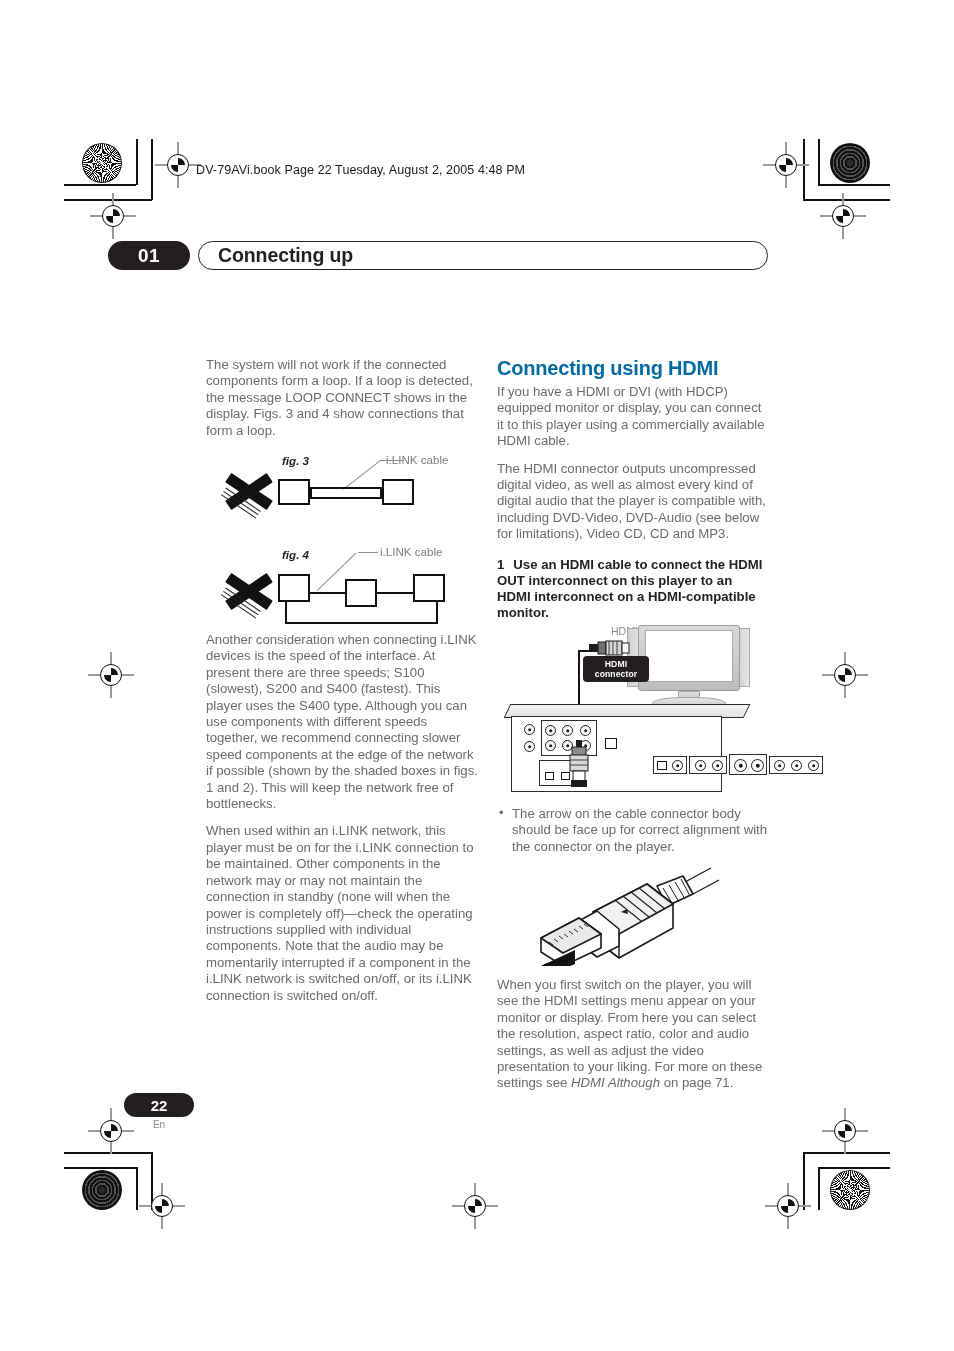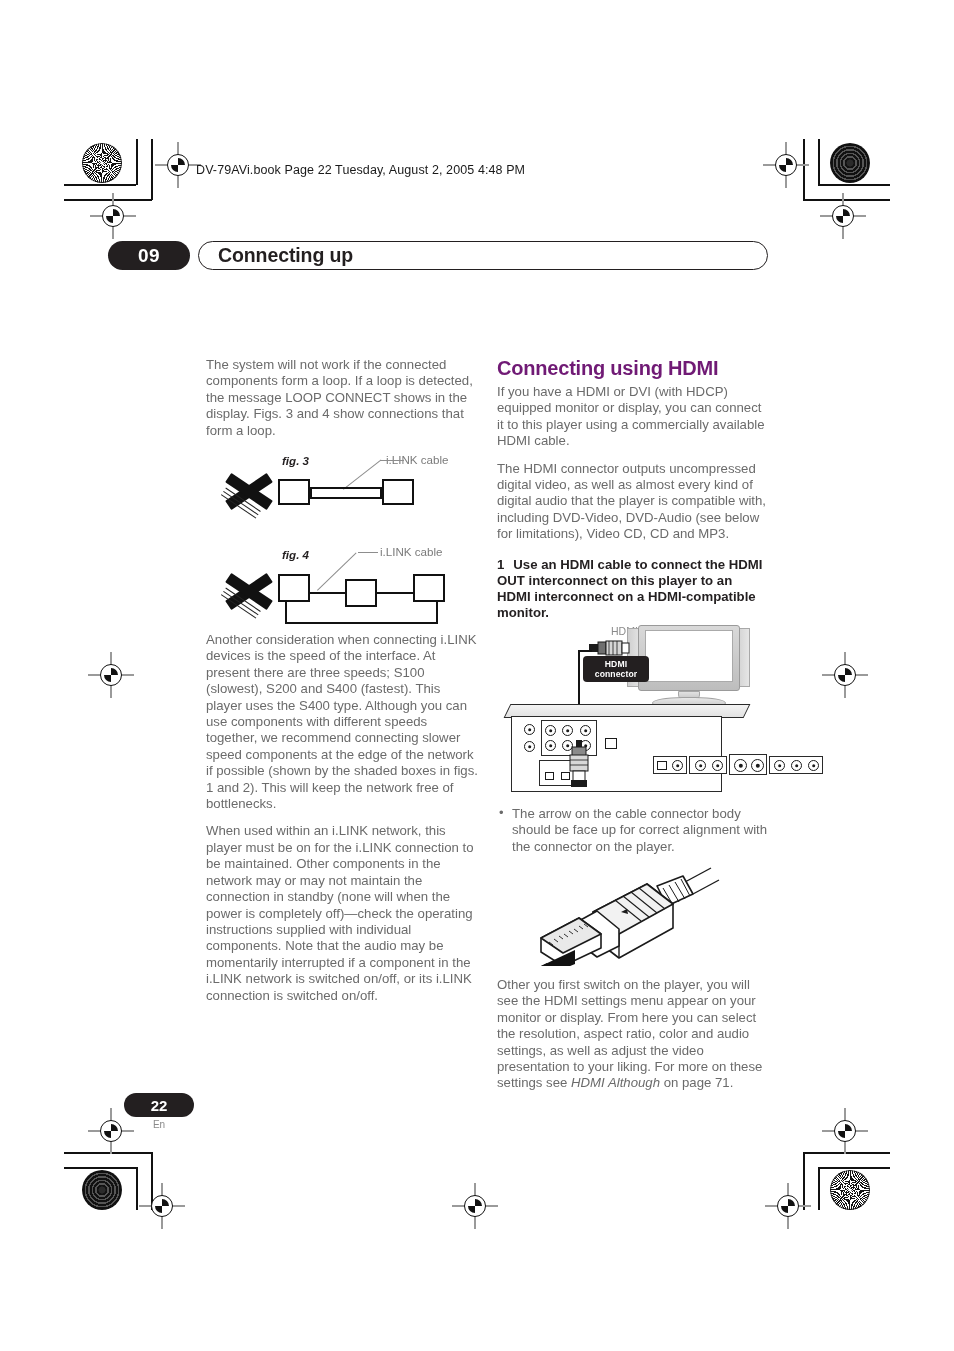--- a/index.html
+++ b/index.html
@@ -106,21 +106,21 @@
     color: #6b6b6b;
   }
   .col.left  { left: 206px; top: 357px; }
   .col.right { left: 497px; top: 357px; }
 
   .col p { margin: 0 0 11px 0; }
   h2.sect {
     margin: 0 0 4px 0;
     font-size: 20px;
     font-weight: bold;
-    color: #701a75;
+    color: #0369a1;
     letter-spacing: -.2px;
     line-height: 23px;
   }
   .step {
     color: #231f20;
     font-weight: bold;
     font-size: 13.2px;
     line-height: 16.2px;
     margin: 14px 0 10px 0;
   }
@@ -364,21 +364,21 @@
   <div class="reg-cross" style="left:765px;top:1183px;">
     <div class="h"></div>
       <div class="v"></div>
       <div class="ring"></div>
       <div class="dotq"></div>
   </div>
 </div>
 
 <div class="runhead">DV-79AVi.book  Page 22  Tuesday, August 2, 2005  4:48 PM</div>
 
-<div class="chapter-badge">09</div>
+<div class="chapter-badge">01</div>
 <div class="chapter-bar"></div>
 <div class="chapter-title">Connecting up</div>
 
 <div class="col left">
   <p>The system will not work if the connected components form a loop. If a loop is detected, the message LOOP CONNECT shows in the display. Figs. 3 and 4 show connections that form a loop.</p>
 </div>
 
 <div class="figblock" style="left:206px;top:450px;width:276px;height:80px;">
   <div class="xmark" style="left:14px;top:12px;">
     <div class="b b1"></div>
@@ -564,17 +564,17 @@
 
     <g>
       <path d="M78 84 L44 100 L52 101 L44 106 L52 110 L44 112 L78 98 Z" fill="#111111"></path>
       <path d="M40 103 L62 93 L62 99 L40 109 Z" fill="#111111"></path>
       <path d="M24 110 L50 97 L50 108 Z" fill="#111111"></path>
     </g>
   </svg>
 </div>
 
 <div class="col right" style="top:977px;">
-  <p><span>Other you first switch on the player, you will see the HDMI settings menu appear on your monitor or display. From here you can select the resolution, aspect ratio, color and audio settings, as well as adjust the video presentation to your liking. For more on these settings see </span><em class="ital">HDMI Although</em><span> on page 71.</span></p>
+  <p><span>When you first switch on the player, you will see the HDMI settings menu appear on your monitor or display. From here you can select the resolution, aspect ratio, color and audio settings, as well as adjust the video presentation to your liking. For more on these settings see </span><em class="ital">HDMI Although</em><span> on page 71.</span></p>
 </div>
 
 <div class="pagebadge">22</div>
 <div class="pagelang">En</div>
 
 </body></html>

